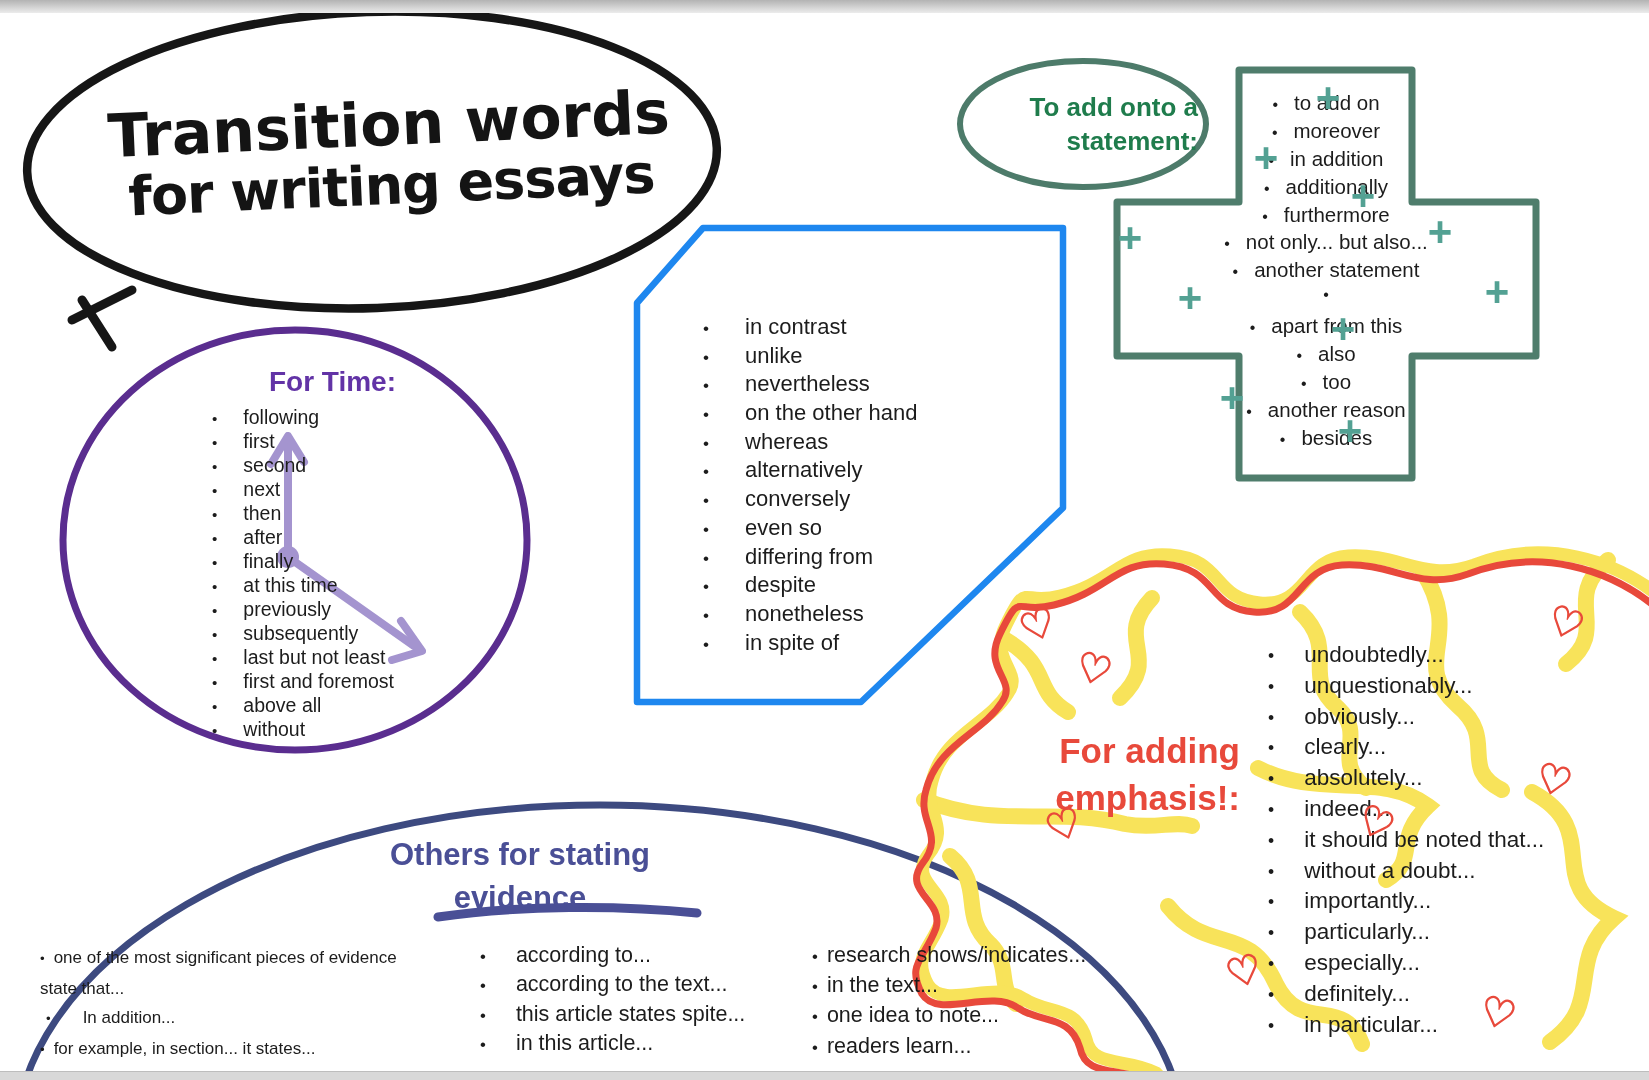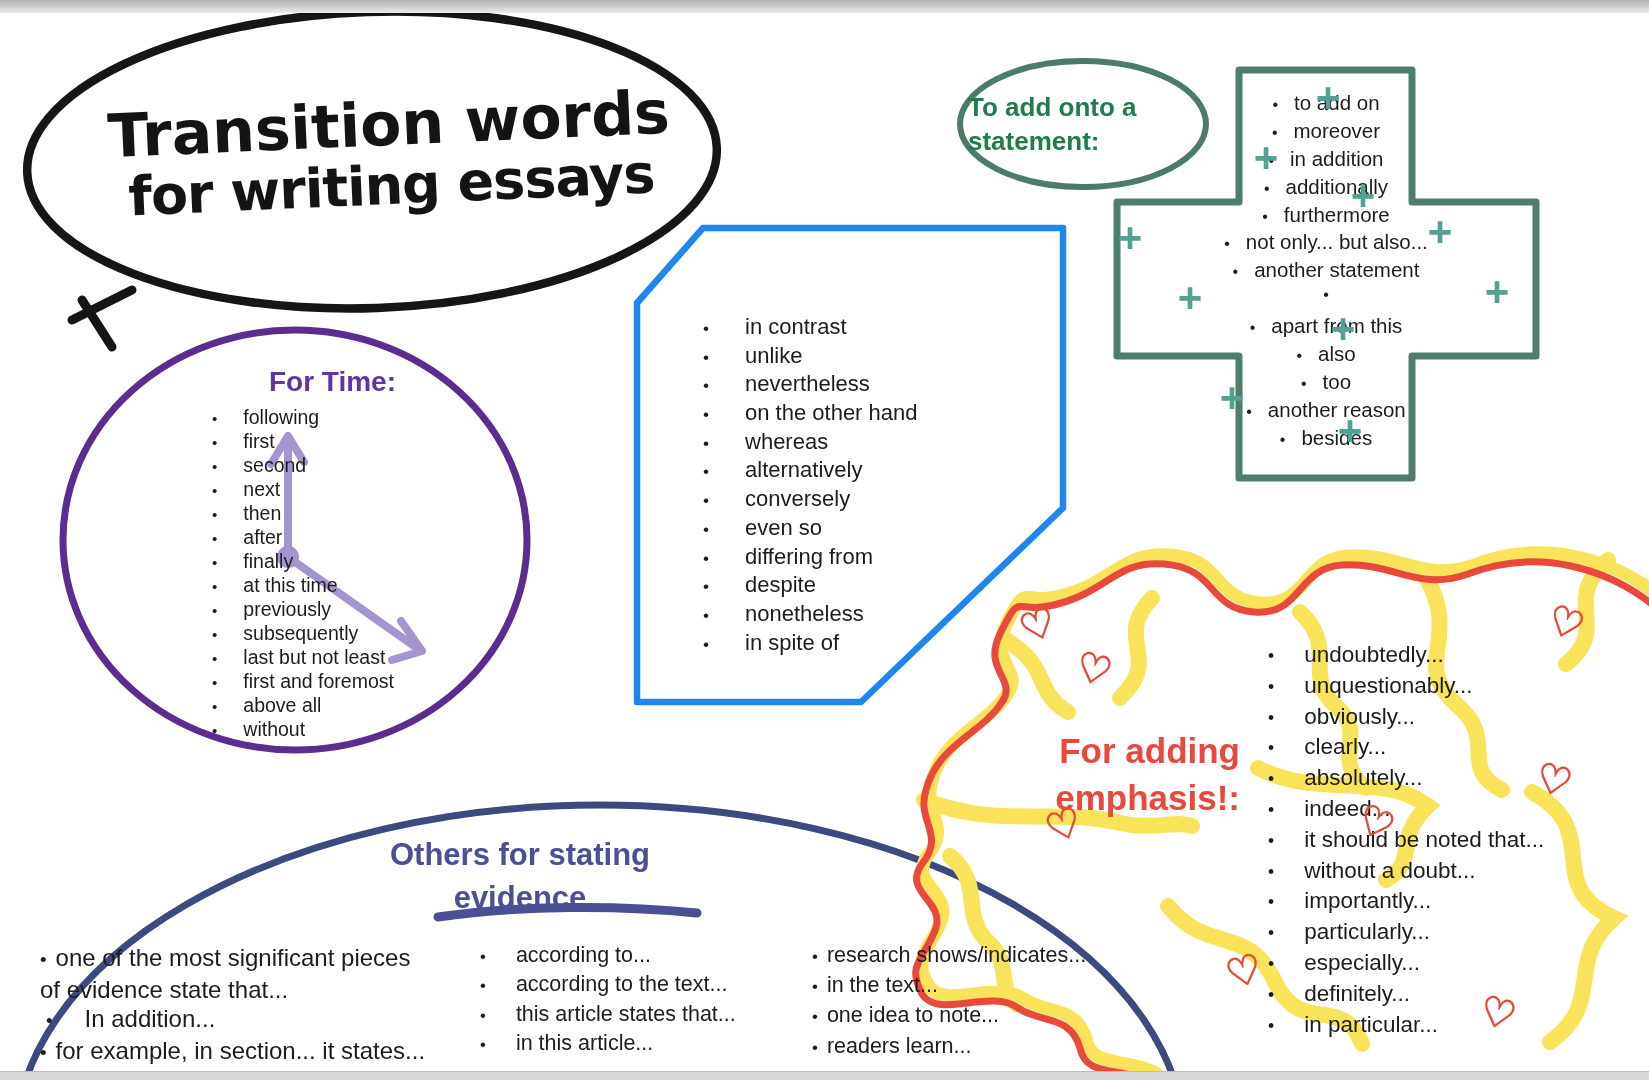--- a/index.html
+++ b/index.html
@@ -15,41 +15,41 @@
 
   
   .title{left:80px;top:92px;width:620px;transform:rotate(-2.5deg);
          font-family:"DejaVu Sans",sans-serif;font-weight:700;color:#141414;text-align:center;}
   .title .l1{font-size:60px;line-height:64px;}
   .title .l2{font-size:54px;line-height:60px;letter-spacing:-1px;}
 
   
   .h-time{left:176px;top:366px;width:220px;text-align:right;font-size:28px;font-weight:700;color:#6233a6;}
   .h-contrast{left:698px;top:252px;width:340px;text-align:center;font-size:32px;font-weight:700;color:#2f87e9;}
-  .h-add{left:968px;top:90px;width:230px;text-align:left;font-size:26px;font-weight:700;color:#1f7c4c;line-height:34px;}
+  .h-add{left:968px;top:90px;width:230px;text-align:right;font-size:26px;font-weight:700;color:#1f7c4c;line-height:34px;}
   .h-emph{left:930px;top:727px;width:310px;text-align:right;font-size:35px;font-weight:700;color:#e8493b;line-height:47px;}
   .h-evid{left:330px;top:833px;width:380px;text-align:center;font-size:31px;font-weight:700;color:#4a4f96;line-height:43px;}
 
   
   .li{display:flex;align-items:baseline;}
   .b{flex:0 0 auto;font-size:0.78em;}
   .t{white-space:nowrap;}
   .list-time{left:212px;top:406px;font-size:19.5px;}
   .list-time .li{height:24px;gap:26px;}
   .list-contrast{left:703px;top:314px;font-size:22px;}
   .list-contrast .li{height:28.7px;gap:36px;}
   .list-cross{left:1120px;top:91px;width:412px;font-size:20.5px;}
   .list-cross .li{height:27.9px;gap:16px;justify-content:center;}
   .list-emph{left:1268px;top:642px;font-size:22.5px;}
   .list-emph .li{height:30.8px;gap:30px;}
   .list-c2{left:480px;top:943px;font-size:21.5px;}
   .list-c2 .li{height:29.3px;gap:30px;}
   .list-c3{left:812px;top:943px;font-size:21.5px;}
   .list-c3 .li{height:30.2px;gap:9px;}
-  .list-c1{left:40px;top:943px;width:392px;font-size:24px;line-height:29.5px;}
+  .list-c1{left:40px;top:943px;width:392px;font-size:17px;line-height:29.5px;}
   .list-c1 .li{display:block;}
   .list-c1 .t{white-space:normal;}
   .list-c1 .b{margin-right:9px;}
   .list-c1 .li:nth-child(2) .b{margin-left:6px;margin-right:32px;}
 
   
   .plus{position:absolute;z-index:2;font-size:42px;font-weight:700;color:#53a193;
         transform:translate(-50%,-54%);pointer-events:none;}
   .heart{position:absolute;z-index:2;font-size:40px;color:#e8493b;font-weight:700;
          pointer-events:none;}
@@ -380,21 +380,21 @@
       <div class="li">
         <span class="b">•</span>
         <span class="t">according to...</span>
       </div>
       <div class="li">
         <span class="b">•</span>
         <span class="t">according to the text...</span>
       </div>
       <div class="li">
         <span class="b">•</span>
-        <span class="t">this article states that...</span>
+        <span class="t">this article states spite...</span>
       </div>
       <div class="li">
         <span class="b">•</span>
         <span class="t">in this article...</span>
       </div>
     </div>
   <div class="txt list-c3">
       <div class="li">
         <span class="b">•</span>
         <span class="t">research shows/indicates...</span>

